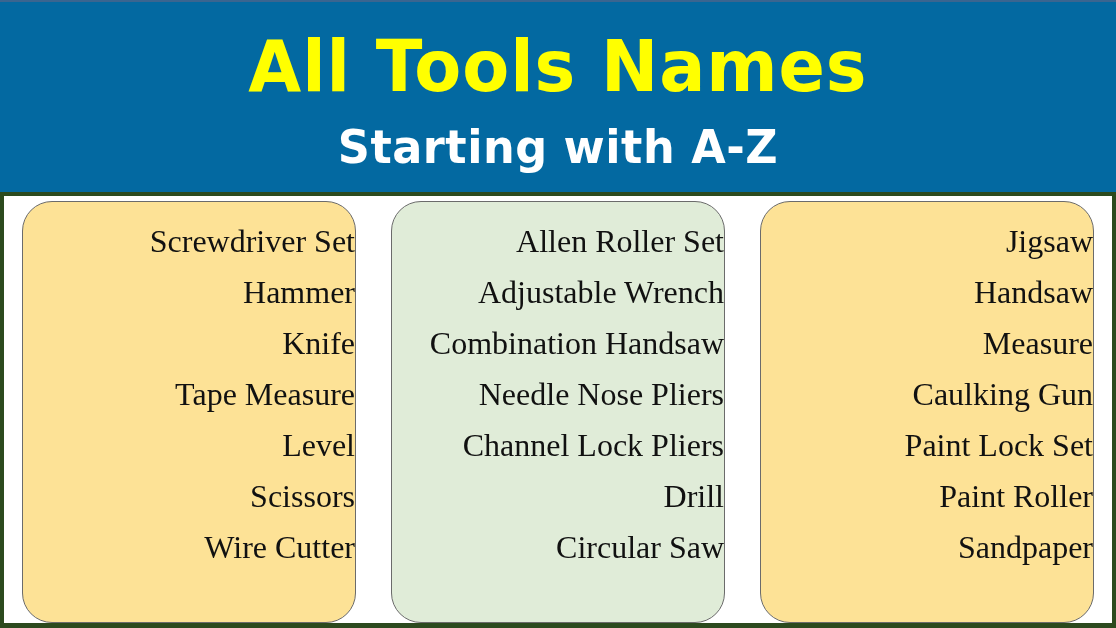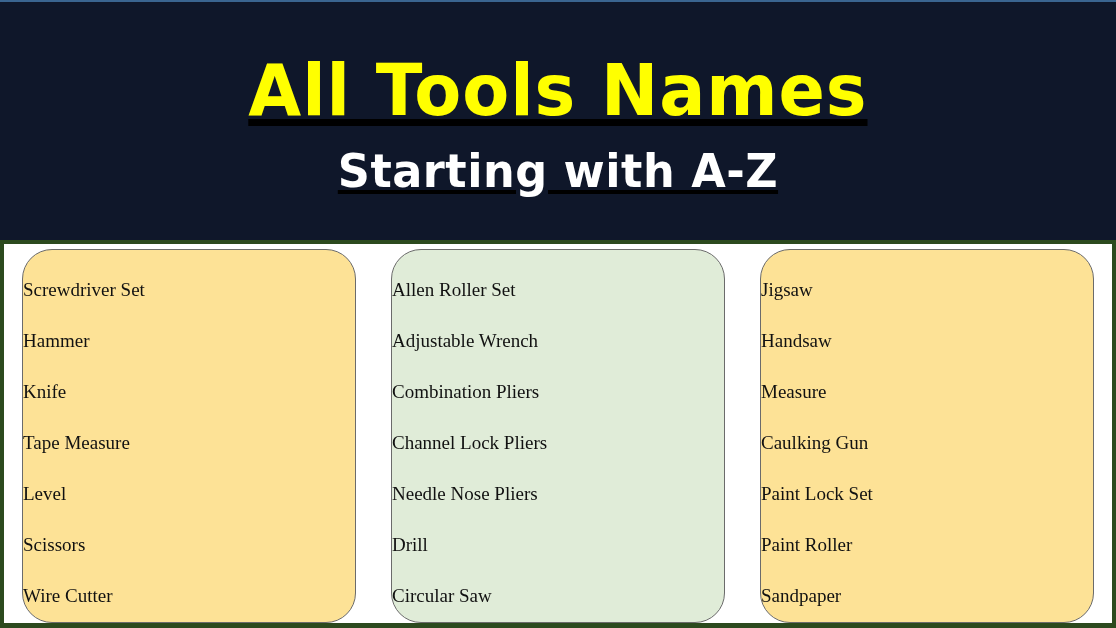--- a/index.html
+++ b/index.html
@@ -21,30 +21,29 @@
     height: 628px;
     background: #ffffff;
     display: flex;
     flex-direction: column;
   }
 
   
   .header {
     position: relative;
     width: 100%;
-    height: 244px;
-    background: #0f172a;
+    height: 196px;
+    background: #0369a1;
     border-top: 2px solid #3a6590;
     border-bottom: 4px solid #2c4a1e;
     display: flex;
     flex-direction: column;
     align-items: center;
     justify-content: center;
     flex: none;
-    text-decoration: underline;
   }
 
   .title {
     font-family: "DejaVu Sans", "Liberation Sans", sans-serif;
     font-weight: bold;
     font-size: 72px;
     line-height: 1.0;
     color: #ffff00;
     letter-spacing: 1px;
     text-align: center;
@@ -88,23 +87,23 @@
     display: flex;
     flex-direction: column;
     align-items: center;
   }
 
   .column.tone-yellow { background: #fde296; }
   .column.tone-green  { background: #e0ecd8; }
 
   .tool-item {
     width: 100%;
-    text-align: left;
+    text-align: right;
     font-family: "Liberation Serif", "DejaVu Serif", serif;
-    font-size: 19px;
+    font-size: 32px;
     line-height: 51px;
     height: 51px;
     color: #111111;
     white-space: nowrap;
   }
 </style>
 </head>
 <body>
 
 <div class="poster">
@@ -122,23 +121,23 @@
       <div class="tool-item">Knife</div>
       <div class="tool-item">Tape Measure</div>
       <div class="tool-item">Level</div>
       <div class="tool-item">Scissors</div>
       <div class="tool-item">Wire Cutter</div>
     </div>
 
     <div class="column tone-green">
       <div class="tool-item">Allen Roller Set</div>
       <div class="tool-item">Adjustable Wrench</div>
-      <div class="tool-item">Combination Pliers</div>
+      <div class="tool-item">Combination Handsaw</div>
+      <div class="tool-item">Needle Nose Pliers</div>
       <div class="tool-item">Channel Lock Pliers</div>
-      <div class="tool-item">Needle Nose Pliers</div>
       <div class="tool-item">Drill</div>
       <div class="tool-item">Circular Saw</div>
     </div>
 
     <div class="column tone-yellow">
       <div class="tool-item">Jigsaw</div>
       <div class="tool-item">Handsaw</div>
       <div class="tool-item">Measure</div>
       <div class="tool-item">Caulking Gun</div>
       <div class="tool-item">Paint Lock Set</div>

